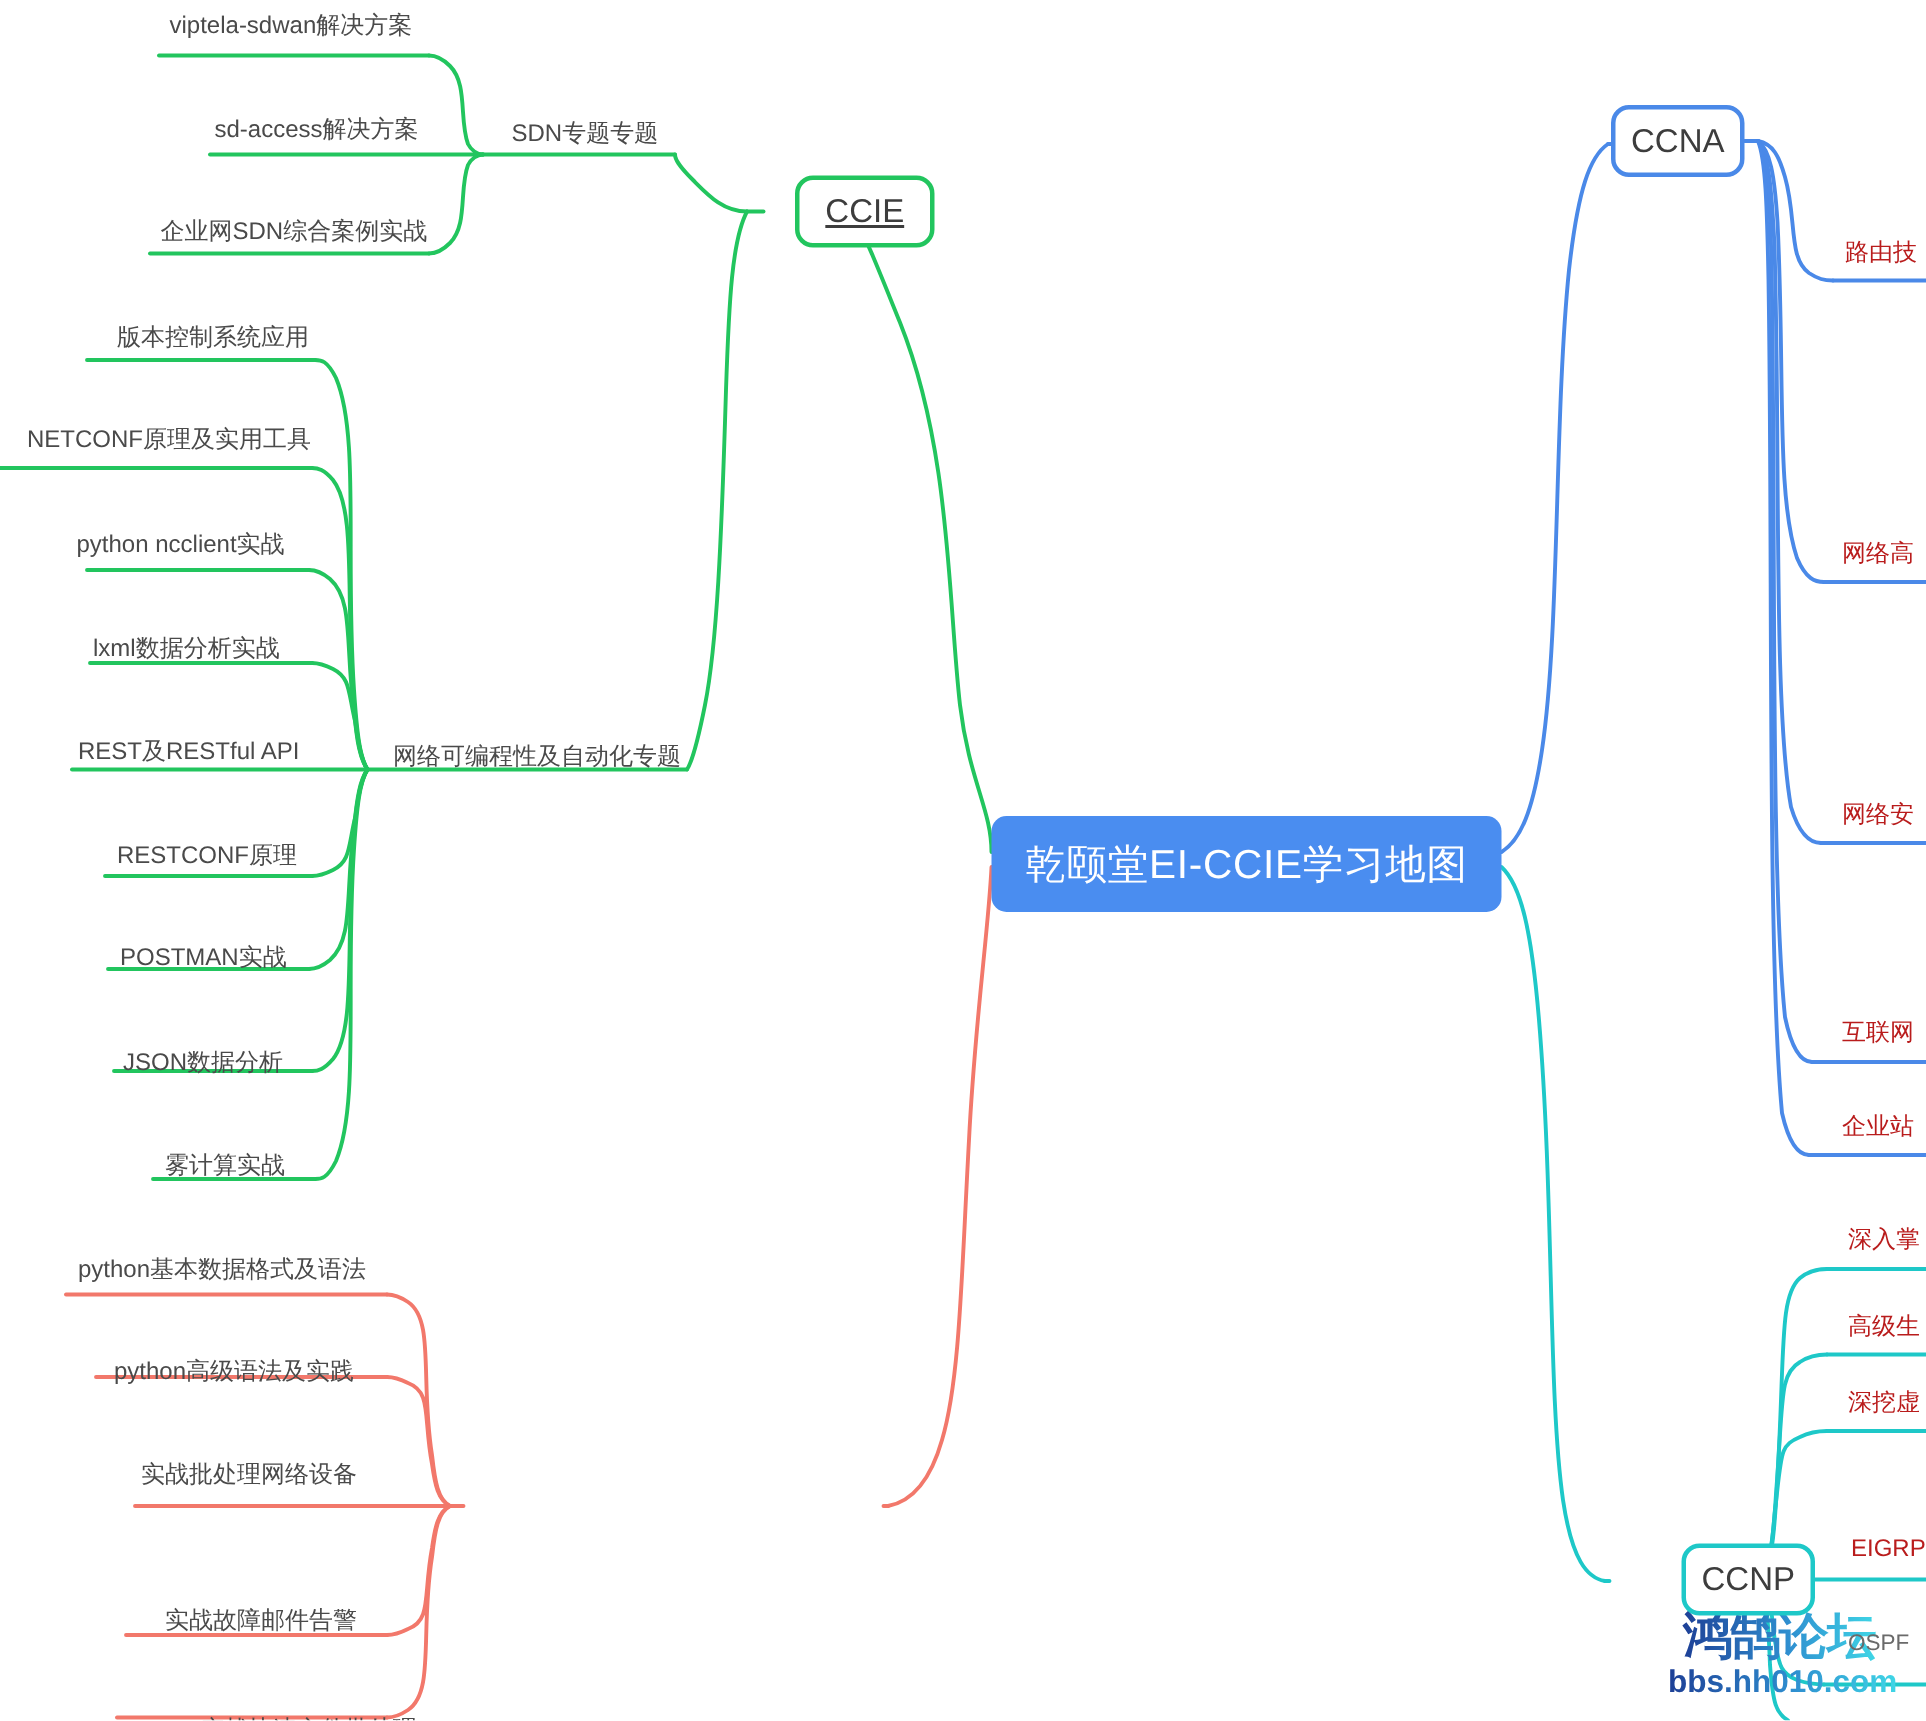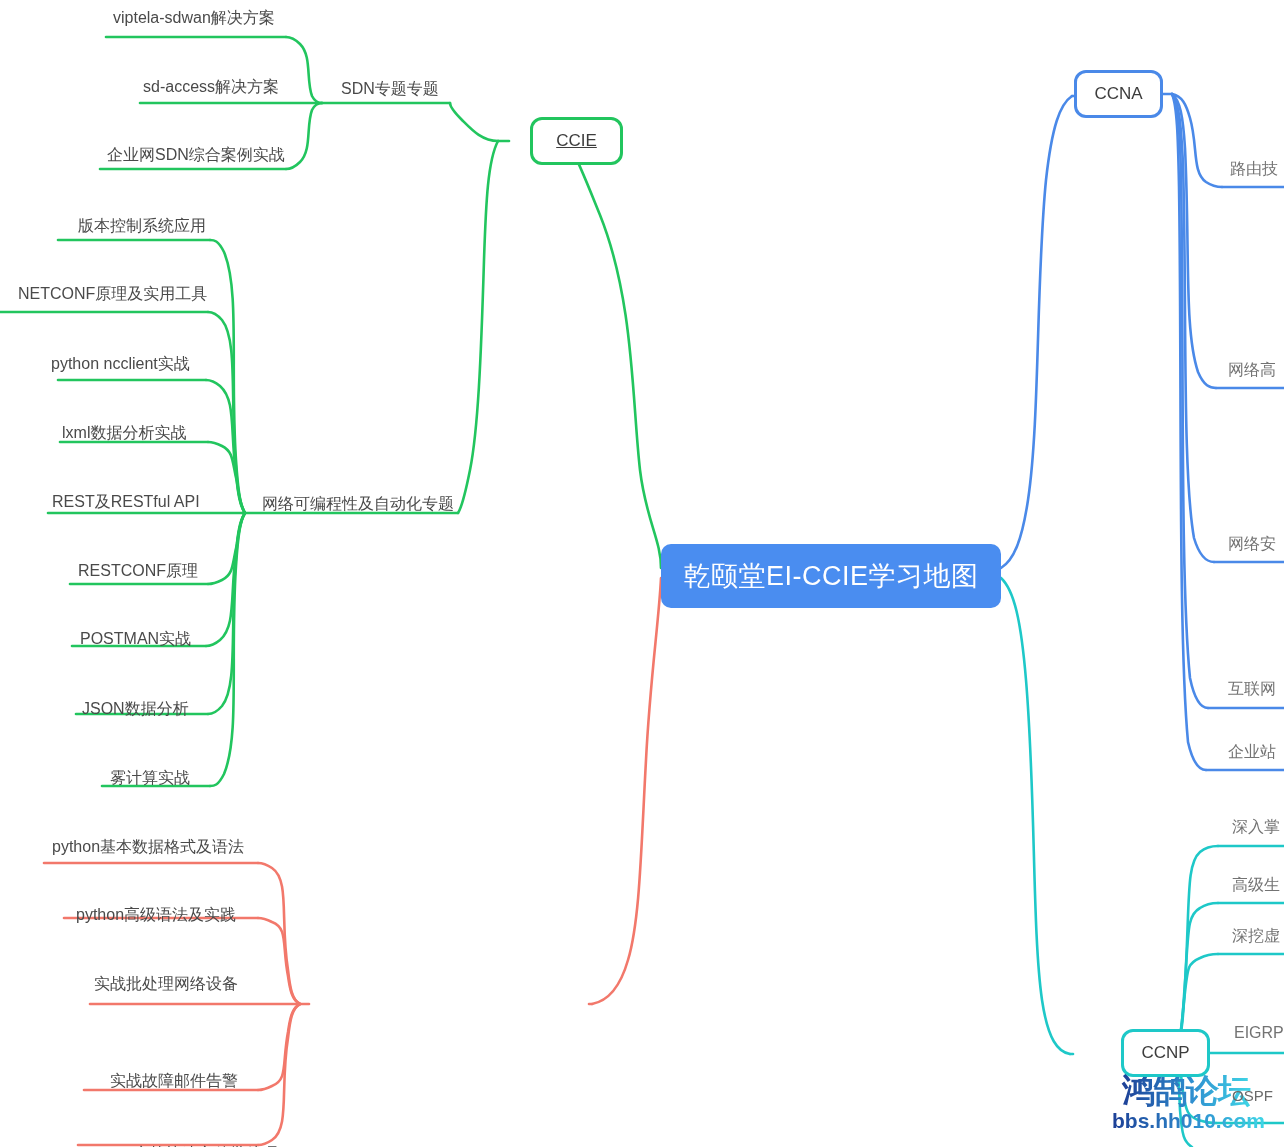--- a/index.html
+++ b/index.html
@@ -40,33 +40,33 @@
     font-size: 27px;
     letter-spacing: 0.5px;
     padding: 0 22px;
   }
   .node-box {
     background: #ffffff;
     border-width: 3px;
     border-style: solid;
     border-radius: 12px;
     color: #3d3d3d;
-    font-size: 17px;
+    font-size: 22px;
     padding: 0 16px;
   }
   .leaf {
     position: absolute;
     color: #4a4a4a;
     font-size: 16px;
     white-space: nowrap;
     line-height: 1.1;
   }
   .leaf-r {
     position: absolute;
-    color: #737373;
+    color: #b91c1c;
     font-size: 16px;
     white-space: nowrap;
     line-height: 1.1;
   }
   .topic {
     position: absolute;
     color: #4a4a4a;
     font-size: 16px;
     white-space: nowrap;
   }

